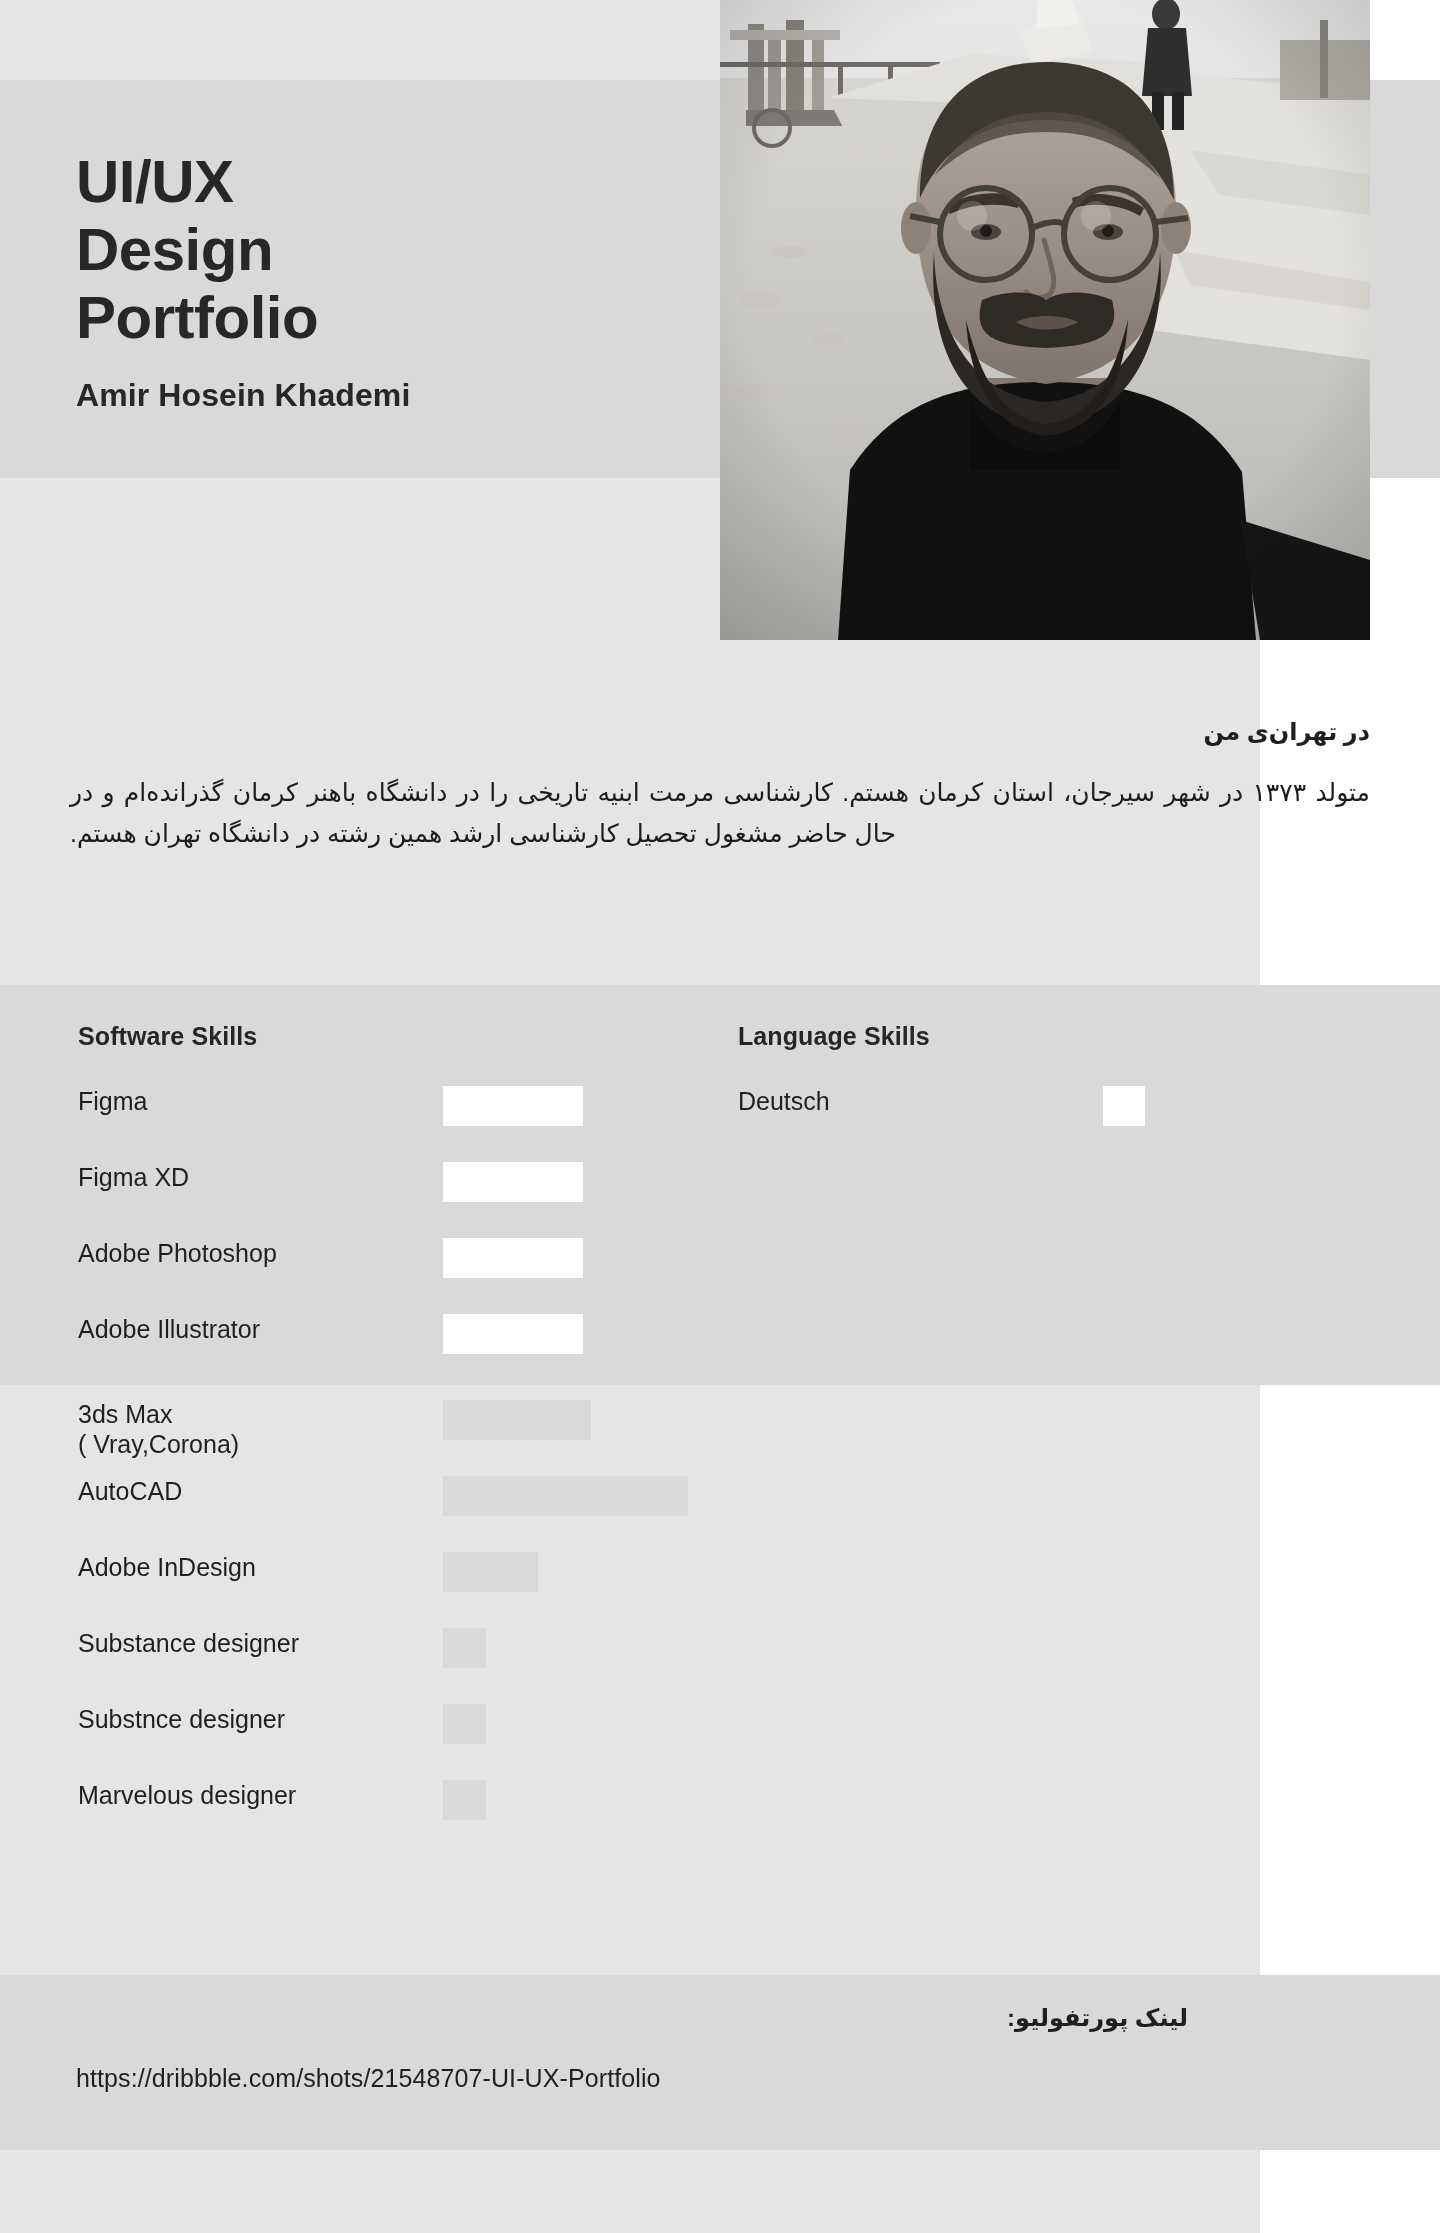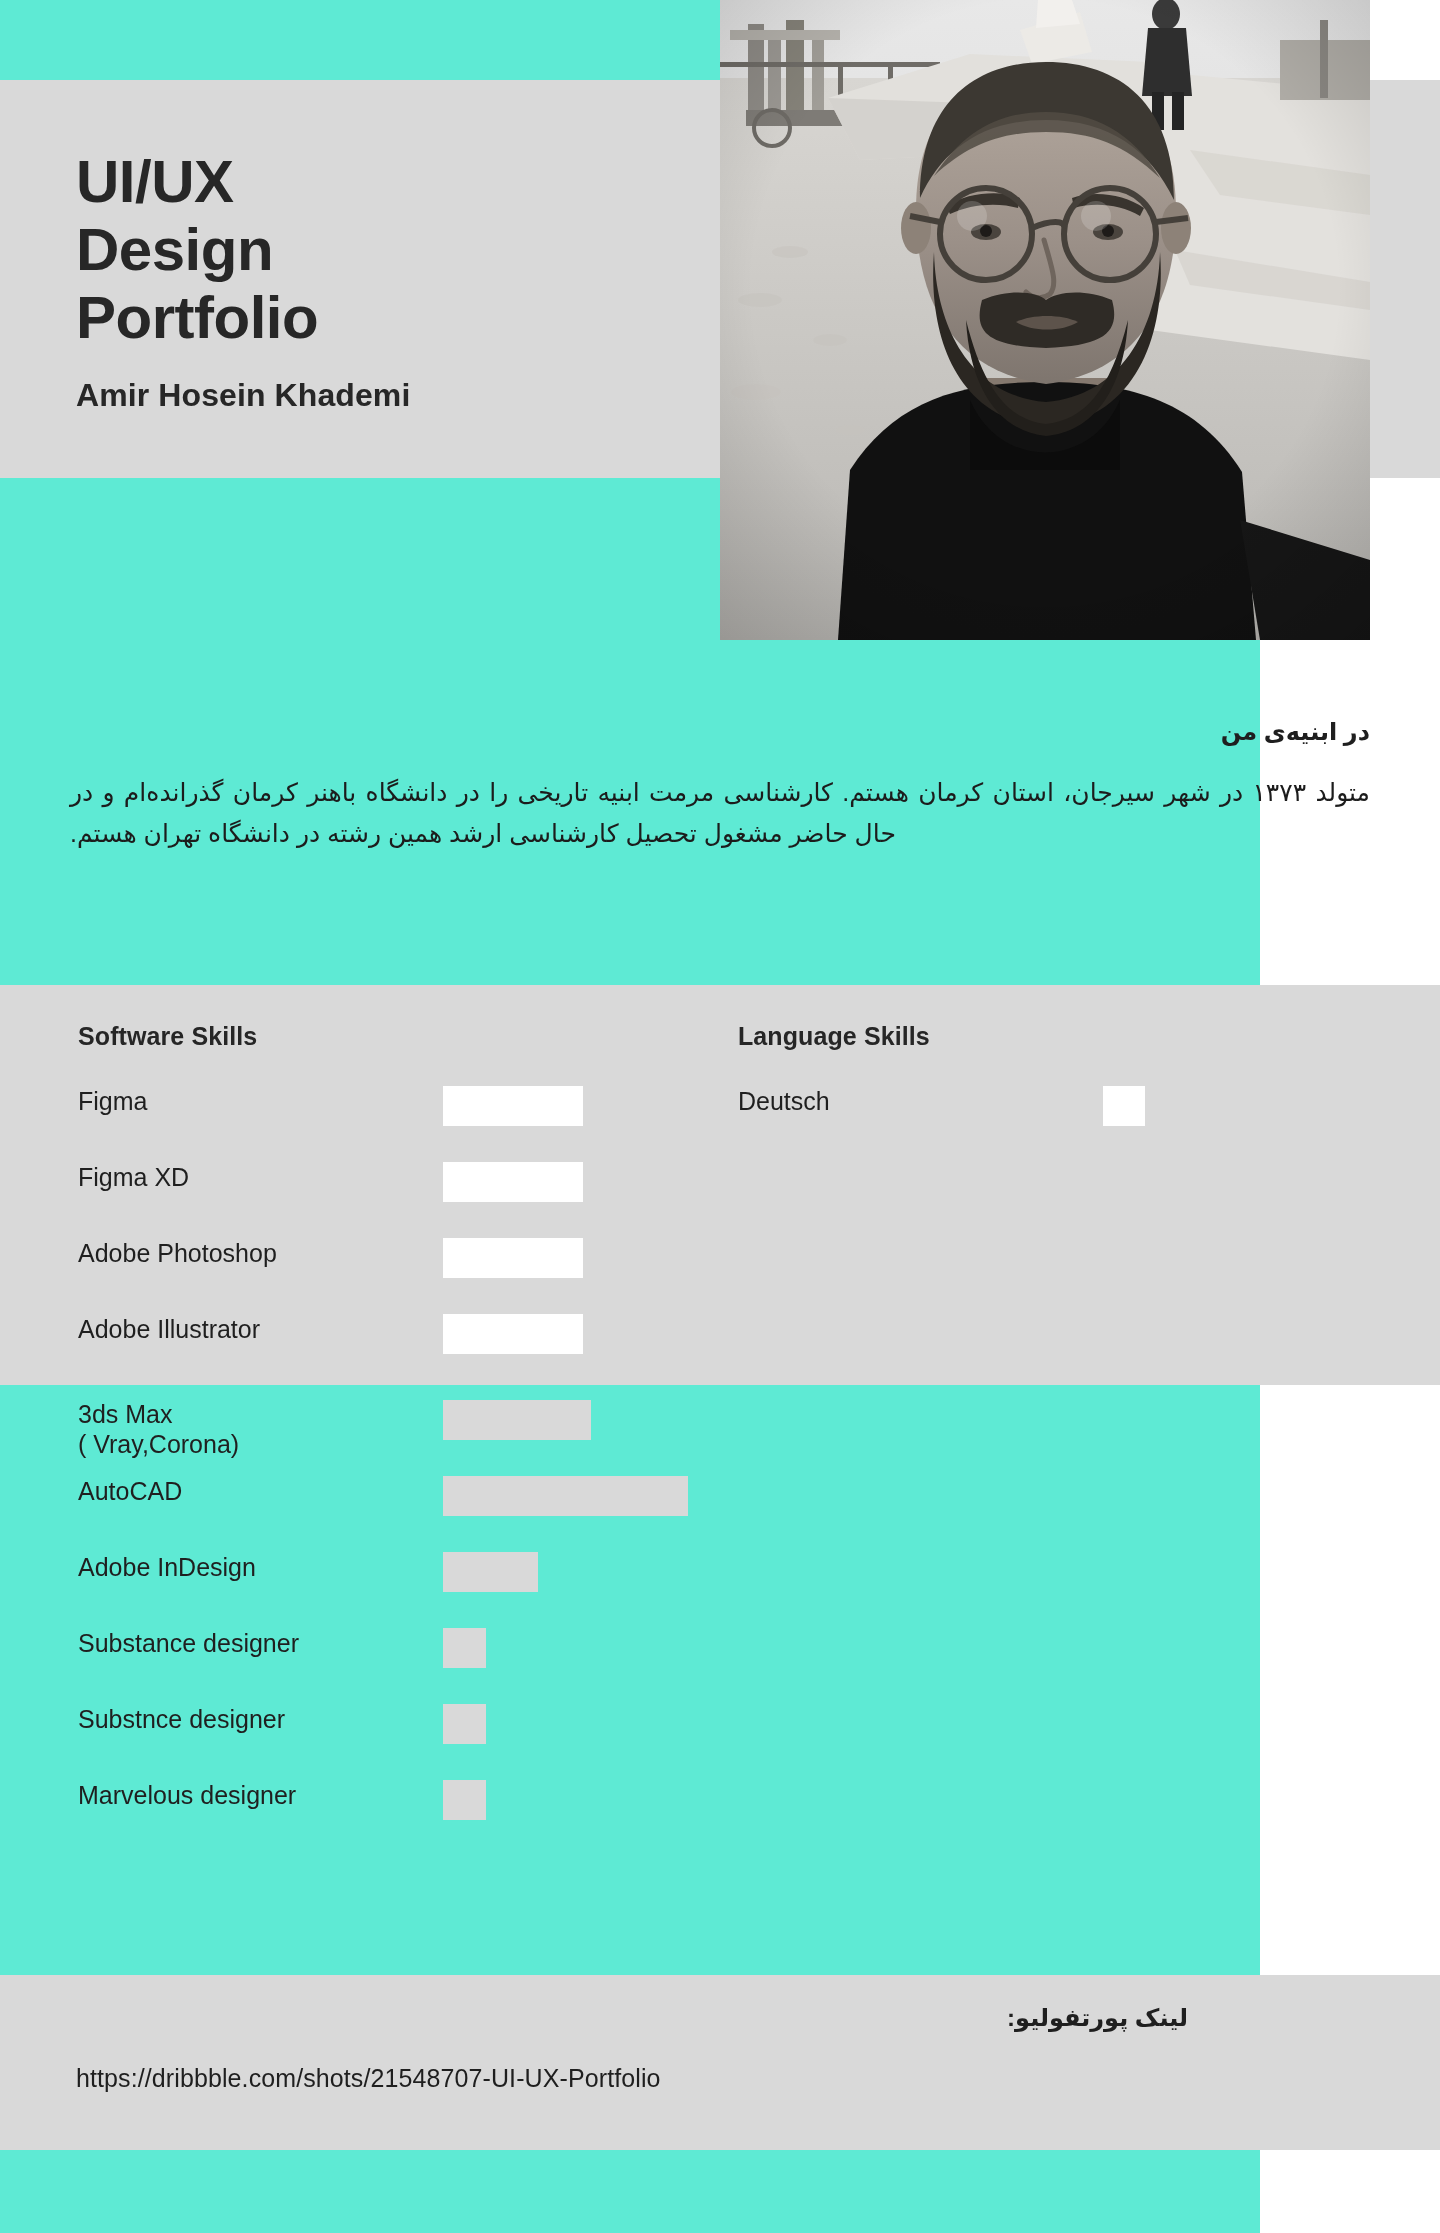--- a/index.html
+++ b/index.html
@@ -6,21 +6,21 @@
   html,body{margin:0;padding:0;}
   body{
     width:1440px;
     height:2233px;
     background:#ffffff;
     font-family:"Liberation Sans","DejaVu Sans",sans-serif;
     color:#2b2b2b;
     position:relative;
     overflow:hidden;
   }
-  .page{position:relative;width:1260px;height:2233px;background:#5eead4;}
+  .page{position:relative;width:1260px;height:2233px;background:#e5e5e5;}
 
   
   .header-band{
     position:absolute;left:0;top:80px;width:1440px;height:398px;
     background:#d9d9d9;
   }
   .title-block{
     position:absolute;left:76px;top:148px;width:560px;
   }
   .title-line{
@@ -237,21 +237,21 @@
                  C404 392 372 432 326 436 C282 432 250 392 246 320 Z" fill="#221f1b"></path>
 
         <path d="M296 322 C312 314 342 314 358 322 C342 332 312 332 296 322 Z" fill="#5d534b"></path>
 
         <rect x="0" y="0" width="650" height="640" fill="url(#vig)"></rect>
       </g>
     </svg>
   </div>
 
   <div class="about-wrap">
-    <div class="about-title">در ابنیه‌ی من</div>
+    <div class="about-title">در تهران‌ی من</div>
     <div class="about-body">متولد ۱۳۷۳ در شهر سیرجان، استان کرمان هستم. کارشناسی مرمت ابنیه تاریخی را در دانشگاه باهنر کرمان گذرانده‌ام و در حال حاضر مشغول تحصیل کارشناسی ارشد همین رشته در دانشگاه تهران هستم.</div>
   </div>
 
   <div class="skills-band"></div>
 
   <div class="skills-col-left">
     <div class="col-head">Software Skills</div>
     <div id="software-skills-list">
         <div class="skill-row">
           <div class="skill-label">Figma</div>

